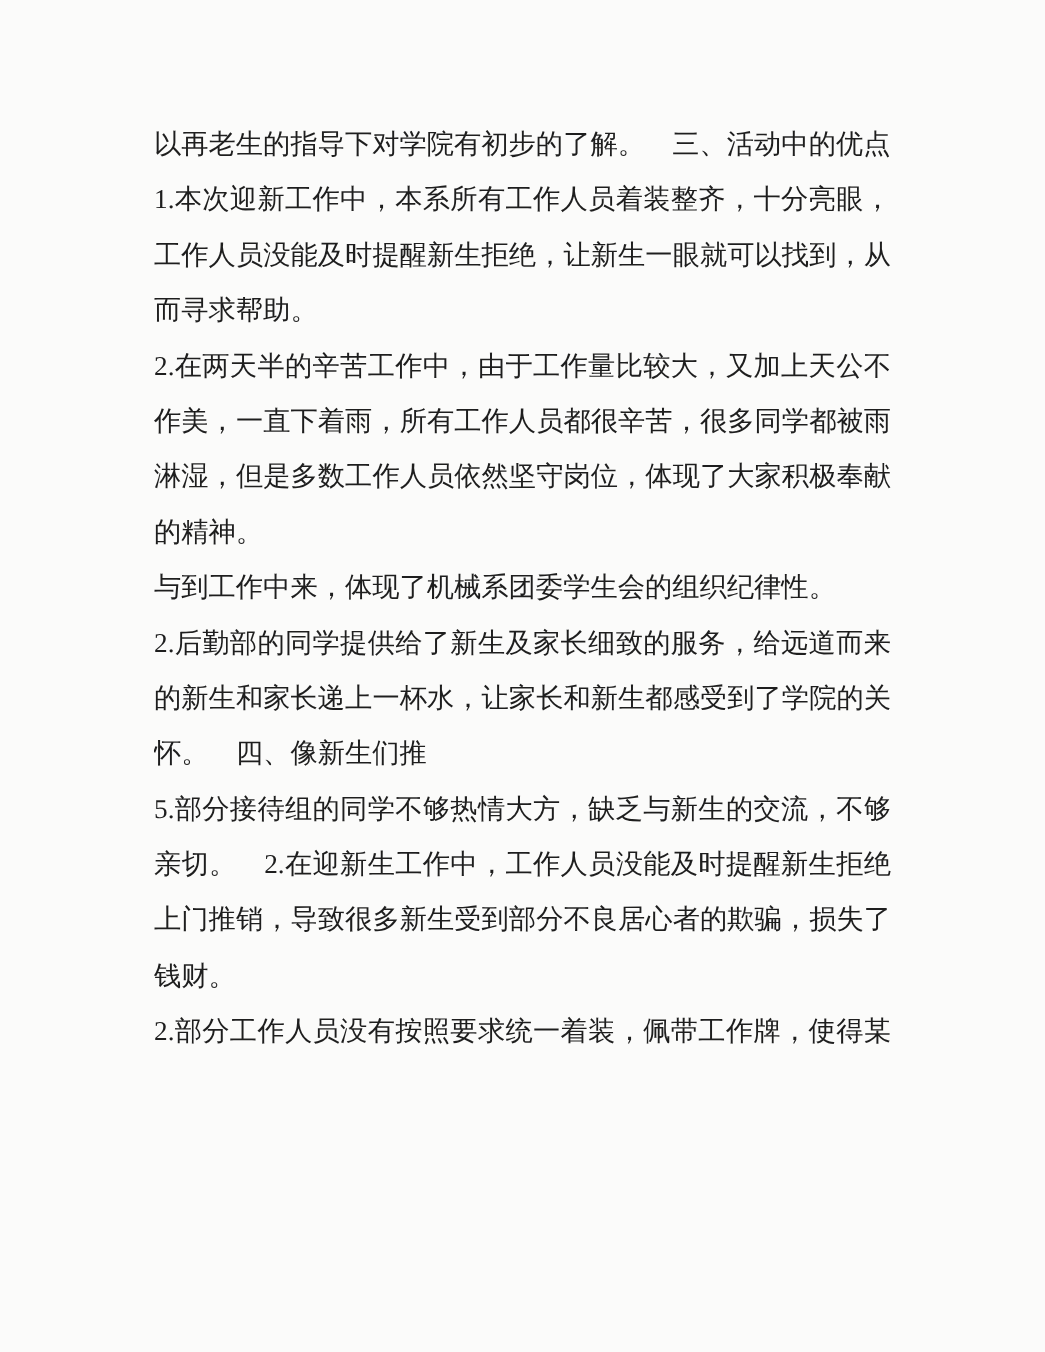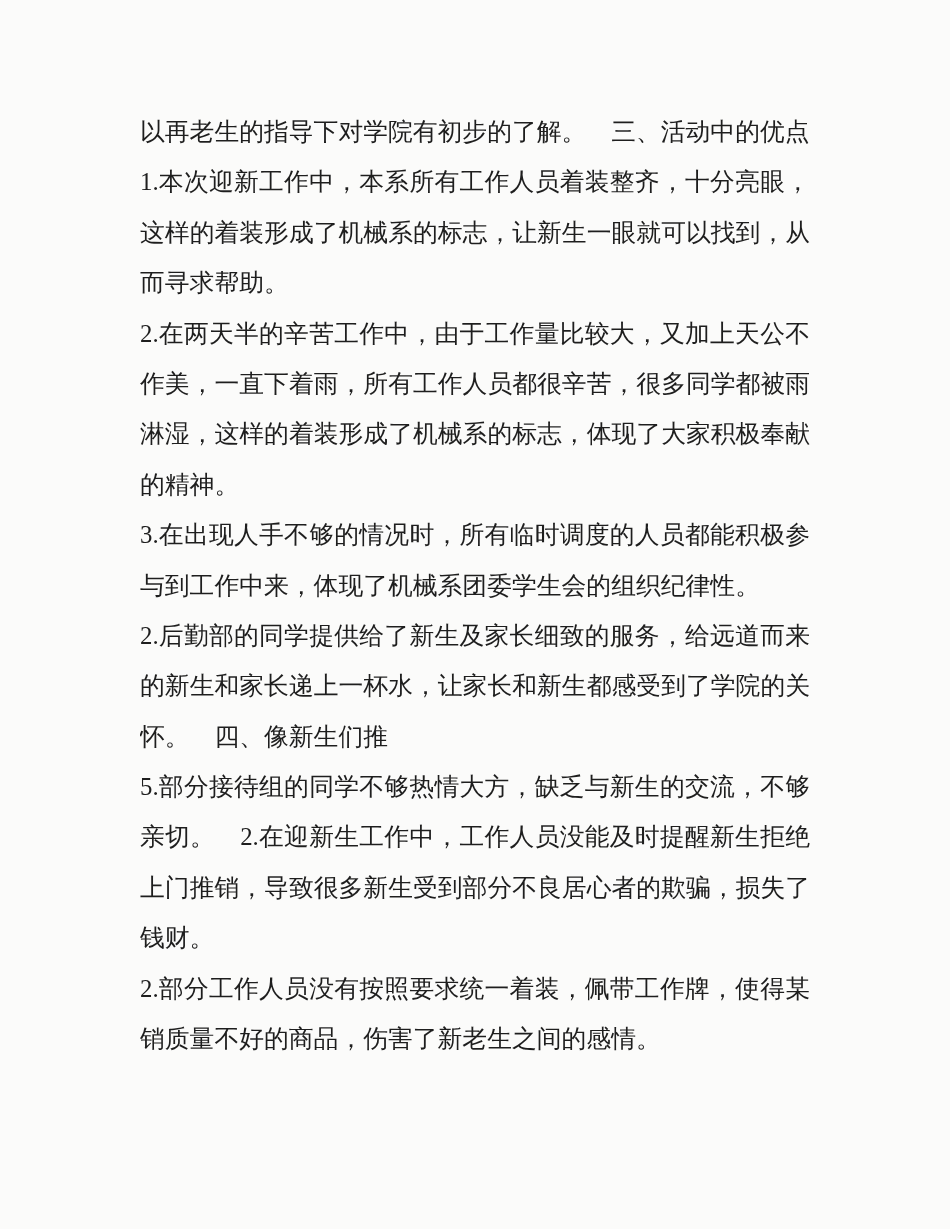--- a/index.html
+++ b/index.html
@@ -39,30 +39,28 @@
     text-align: right;
     text-align-last: left;
   }
 </style>
 </head>
 <body>
 
 <main class="page">
   <div class="line n">以再老生的指导下对学院有初步的了解。　三、活动中的优点</div>
   <div class="line j">1.本次迎新工作中，本系所有工作人员着装整齐，十分亮眼，</div>
-  <div class="line j">这样的着装形成了机械系的标志，让新生一眼就可以找到，从</div>
+  <div class="line j">工作人员没能及时提醒新生拒绝，让新生一眼就可以找到，从</div>
   <div class="line n">而寻求帮助。</div>
   <div class="line j">2.在两天半的辛苦工作中，由于工作量比较大，又加上天公不</div>
   <div class="line j">作美，一直下着雨，所有工作人员都很辛苦，很多同学都被雨</div>
-  <div class="line j">淋湿，这样的着装形成了机械系的标志，体现了大家积极奉献</div>
+  <div class="line j">淋湿，但是多数工作人员依然坚守岗位，体现了大家积极奉献</div>
   <div class="line n">的精神。</div>
-  <div class="line j">3.在出现人手不够的情况时，所有临时调度的人员都能积极参</div>
   <div class="line n">与到工作中来，体现了机械系团委学生会的组织纪律性。</div>
   <div class="line j">2.后勤部的同学提供给了新生及家长细致的服务，给远道而来</div>
   <div class="line j">的新生和家长递上一杯水，让家长和新生都感受到了学院的关</div>
   <div class="line n">怀。　四、像新生们推</div>
   <div class="line j">5.部分接待组的同学不够热情大方，缺乏与新生的交流，不够</div>
   <div class="line j">亲切。　2.在迎新生工作中，工作人员没能及时提醒新生拒绝</div>
   <div class="line j">上门推销，导致很多新生受到部分不良居心者的欺骗，损失了</div>
   <div class="line n">钱财。</div>
   <div class="line j">2.部分工作人员没有按照要求统一着装，佩带工作牌，使得某</div>
-  <div class="line n">销质量不好的商品，伤害了新老生之间的感情。</div>
 </main>
 
 </body></html>

